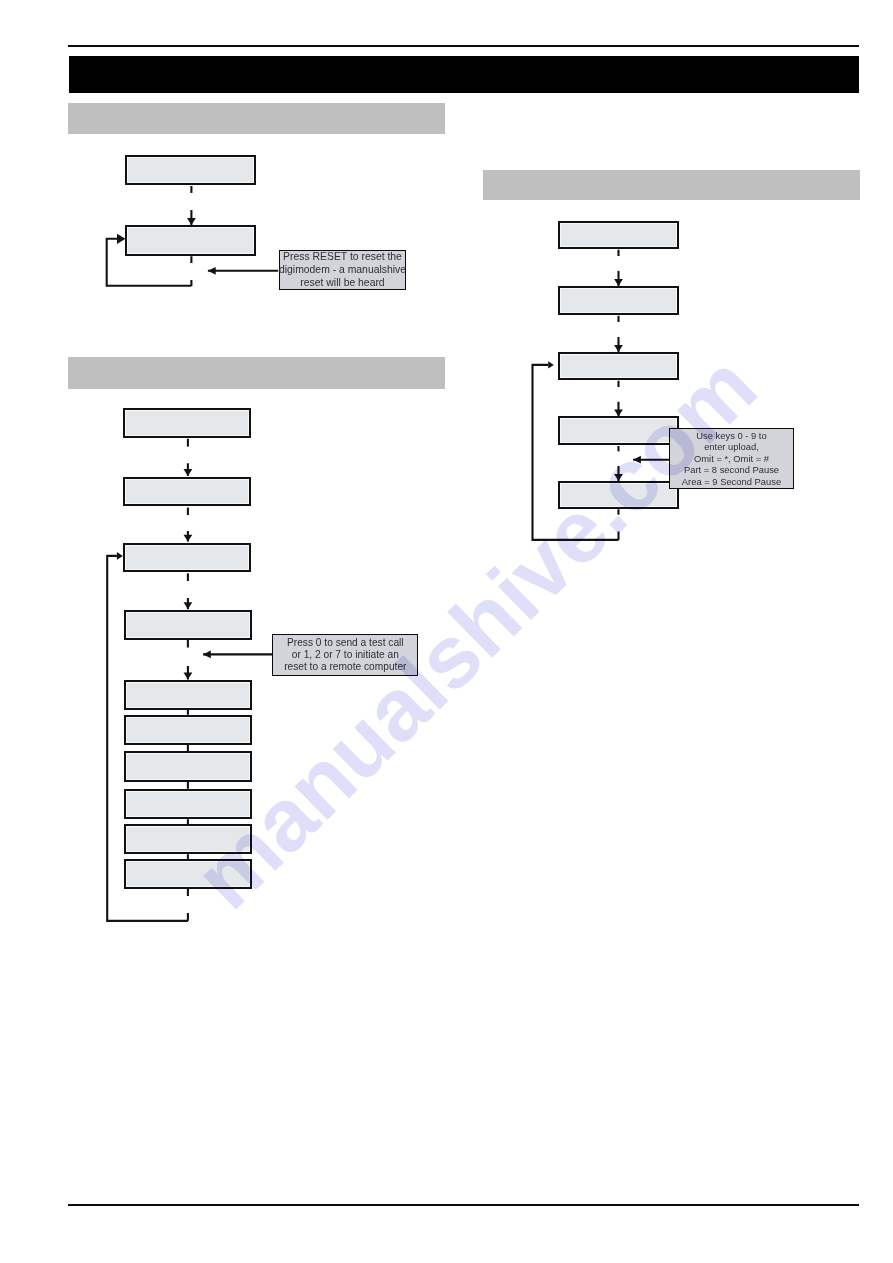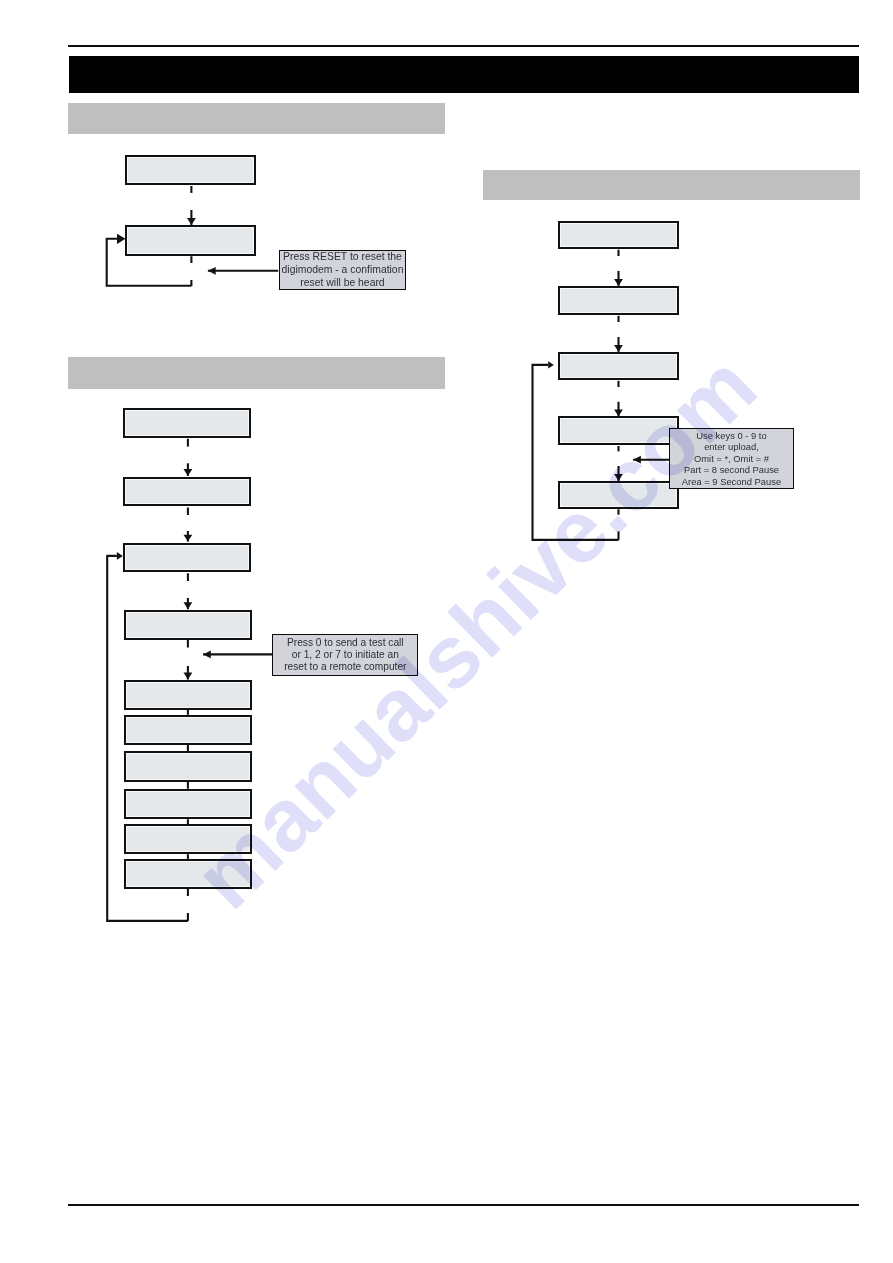--- a/index.html
+++ b/index.html
@@ -90,21 +90,21 @@
     <polyline points="590.5,539.9 504.5,539.9 504.5,364.9 520.2,364.9" fill="none" stroke-width="2.1"></polyline>
     <path d="M 520.1999999999999 361.2 L 520.1999999999999 368.59999999999997 L 525.8 364.9 Z" stroke="none"></path>
     </g>
   </svg>
 
   <div class="abs node" style="left:96.8px;top:154.8px;width:131px;height:30px;"></div>
   <div class="abs node" style="left:97px;top:224.8px;width:131px;height:31px;"></div>
 
   <div class="abs callout c1" style="left:251px;top:249.5px;width:127px;height:40px;">
     <div>Press RESET to reset the</div>
-    <div>digimodem - a confimation</div>
+    <div>digimodem - a manualshive</div>
     <div>reset will be heard</div>
   </div>
 
   <div class="abs node" style="left:94.9px;top:408.1px;width:128px;height:29.5px;"></div>
   <div class="abs node" style="left:94.7px;top:477px;width:128px;height:29.3px;"></div>
   <div class="abs node" style="left:94.7px;top:542.6px;width:128px;height:29.5px;"></div>
   <div class="abs node" style="left:96.2px;top:610.1px;width:127.9px;height:29.9px;"></div>
   <div class="abs node" style="left:96.4px;top:679.5px;width:127.7px;height:30.2px;"></div>
   <div class="abs node" style="left:96.4px;top:714.8px;width:127.7px;height:30.1px;"></div>
   <div class="abs node" style="left:96.4px;top:751.4px;width:127.7px;height:30.4px;"></div>

